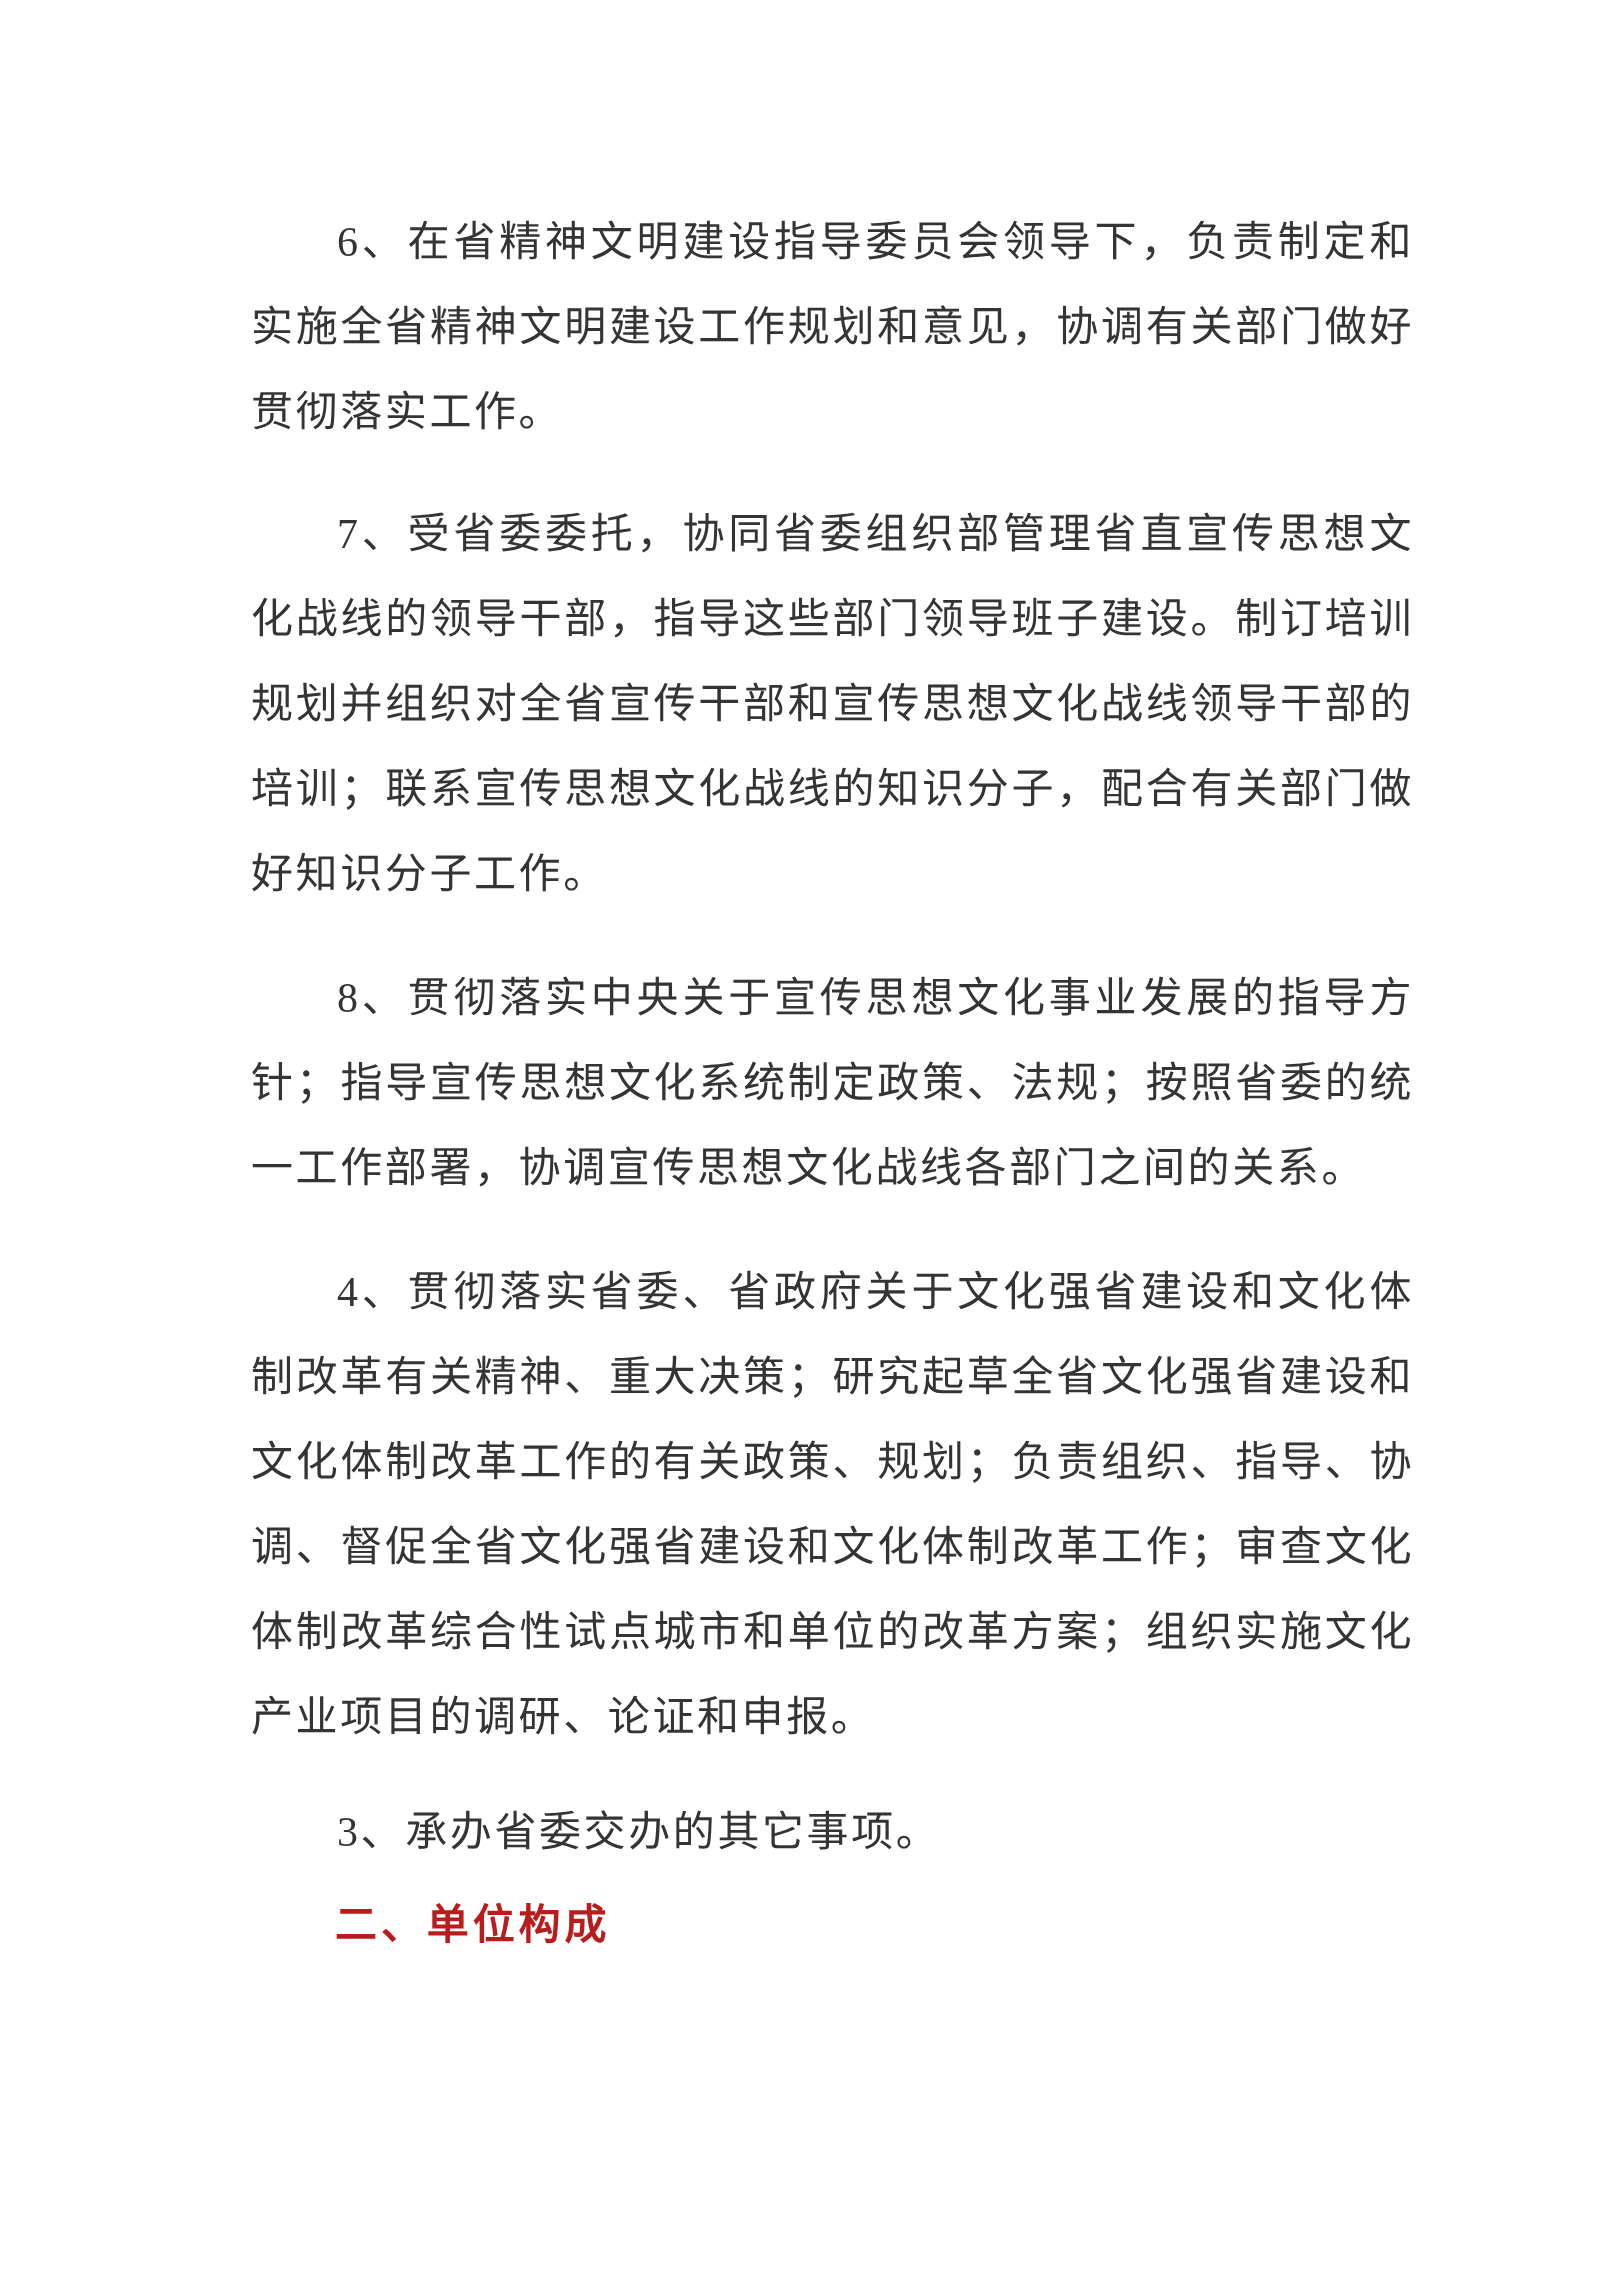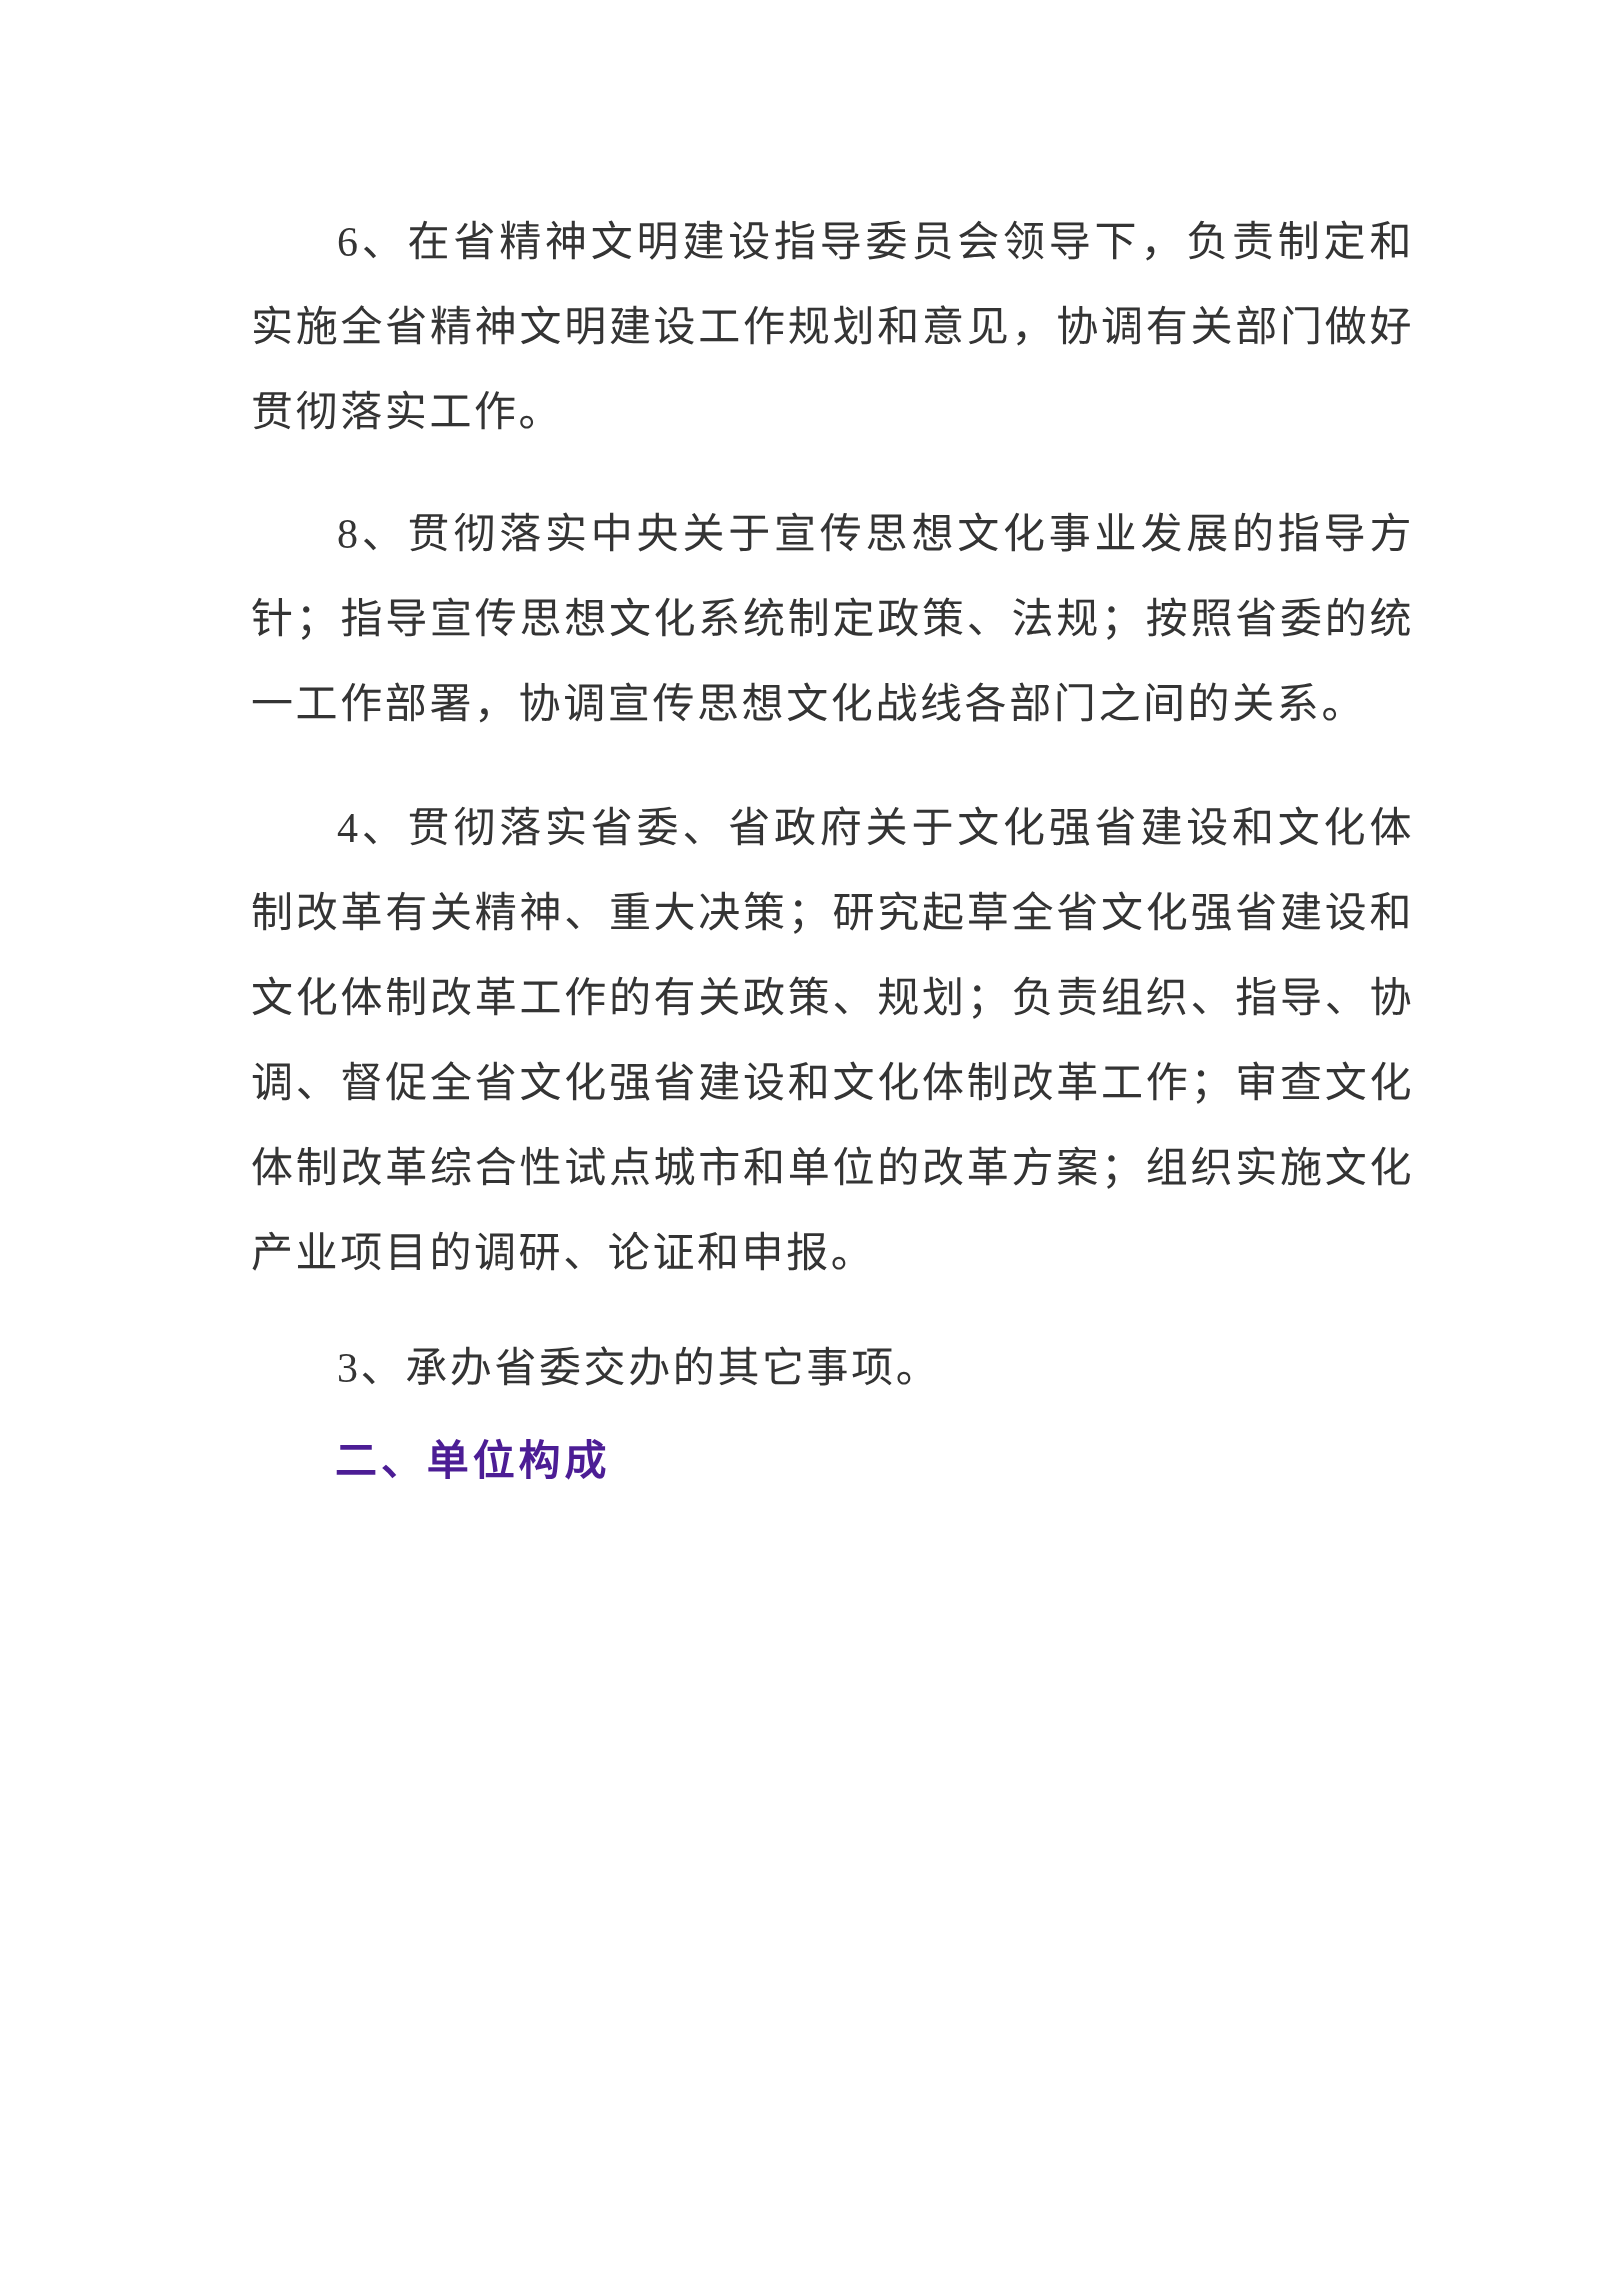--- a/index.html
+++ b/index.html
@@ -36,30 +36,31 @@
   .para.gap-lg { margin-bottom: 39px; }
   .para.gap-md { margin-bottom: 30px; }
   .para.gap-sm { margin-bottom: 6.5px; }
   .section-heading {
     margin: 0;
     font-family: "Liberation Sans", "DejaVu Sans", sans-serif;
     font-weight: bold;
     font-size: 42px;
     line-height: 85px;
     letter-spacing: 3.9px;
-    color: #4c1d95;
+    color: #b91c1c;
     text-indent: 84px;
     text-align: left;
   }
 </style>
 </head>
 <body>
 
 <div class="page">
   <div class="doc-body">
     <p class="para">6、在省精神文明建设指导委员会领导下，负责制定和实施全省精神文明建设工作规划和意见，协调有关部门做好贯彻落实工作。</p>
+    <p class="para gap-lg">7、受省委委托，协同省委组织部管理省直宣传思想文化战线的领导干部，指导这些部门领导班子建设。制订培训规划并组织对全省宣传干部和宣传思想文化战线领导干部的培训；联系宣传思想文化战线的知识分子，配合有关部门做好知识分子工作。</p>
     <p class="para gap-lg">8、贯彻落实中央关于宣传思想文化事业发展的指导方针；指导宣传思想文化系统制定政策、法规；按照省委的统一工作部署，协调宣传思想文化战线各部门之间的关系。</p>
     <p class="para gap-md">4、贯彻落实省委、省政府关于文化强省建设和文化体制改革有关精神、重大决策；研究起草全省文化强省建设和文化体制改革工作的有关政策、规划；负责组织、指导、协调、督促全省文化强省建设和文化体制改革工作；审查文化体制改革综合性试点城市和单位的改革方案；组织实施文化产业项目的调研、论证和申报。</p>
     <p class="para gap-sm">3、承办省委交办的其它事项。</p>
     <h2 class="section-heading">二、单位构成</h2>
   </div>
 </div>
 
 
 </body></html>

